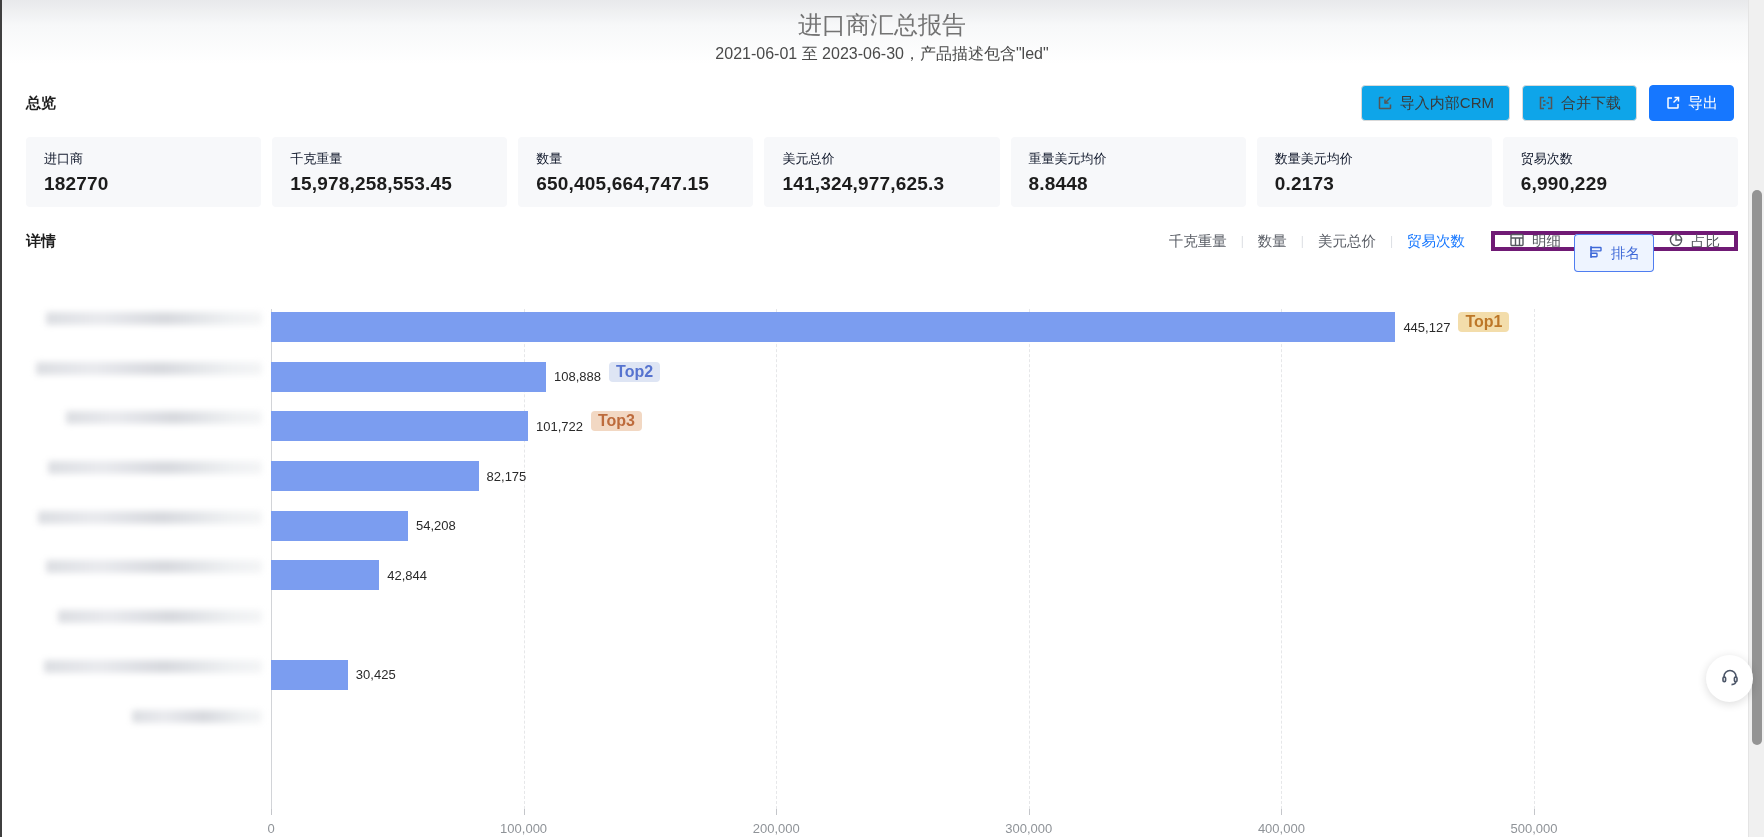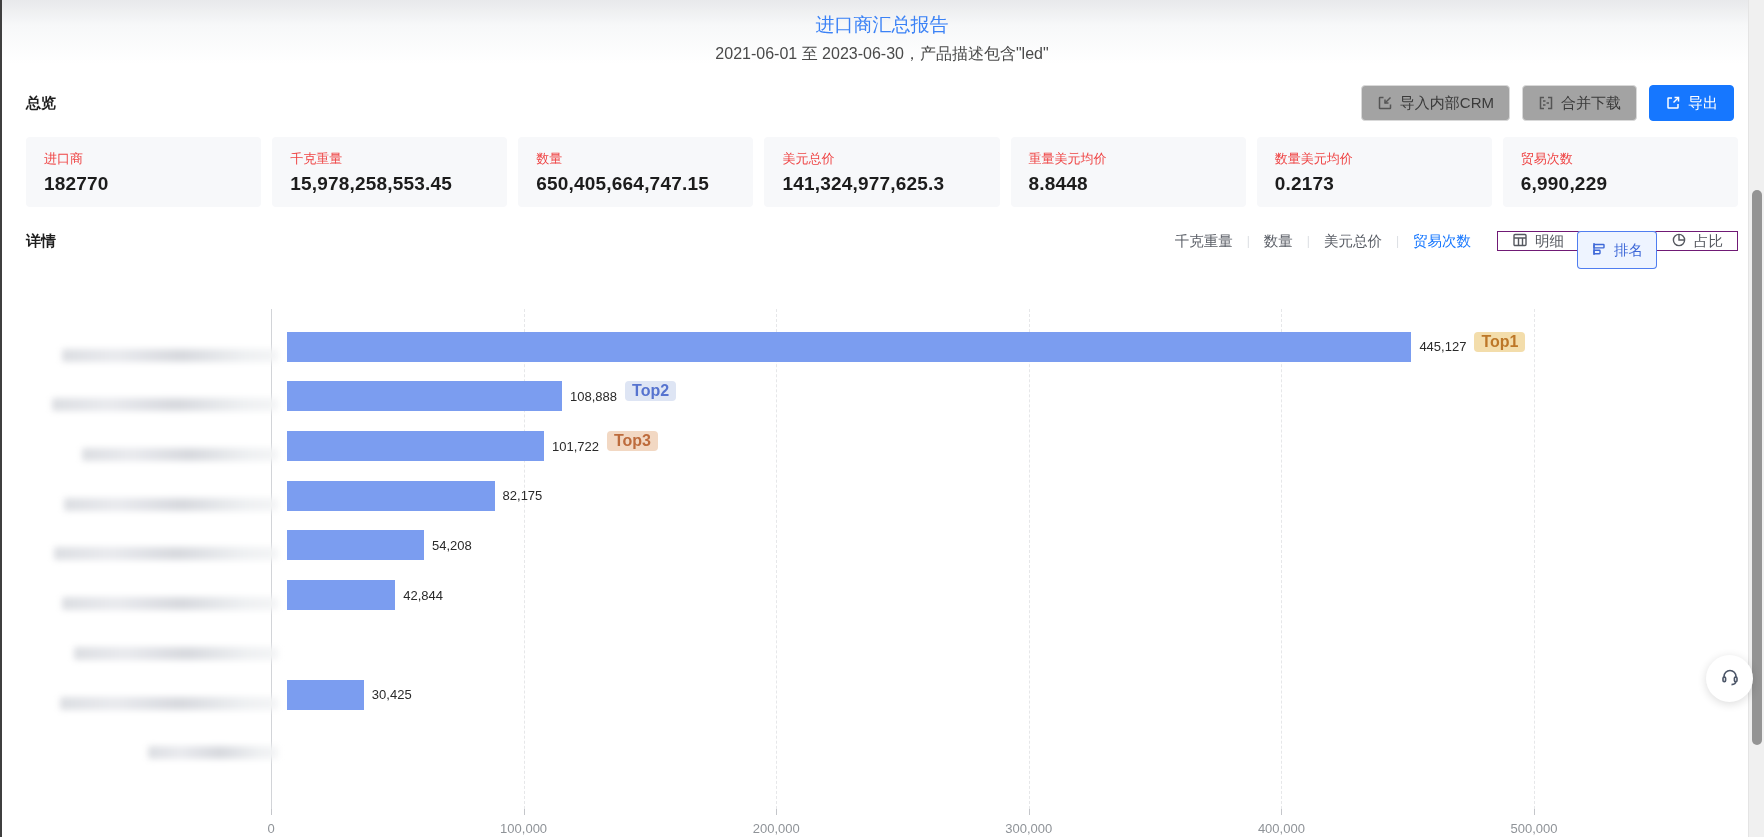--- a/index.html
+++ b/index.html
@@ -6,59 +6,59 @@
   html,body { width:1764px; height:837px; }
   body { font-family:"Liberation Sans", sans-serif; background:#fff; overflow:hidden; }
   .page { position:relative; width:1764px; height:837px; background:#fff; overflow:hidden; }
   .left-border { position:absolute; left:0; top:0; width:2px; height:837px; background:#3f3f3f; z-index:30; }
   .top-fade { position:absolute; left:0; top:0; width:100%; height:64px;
               background:linear-gradient(180deg,#e8e9eb 0%, #f7f8f9 40%, #ffffff 100%); z-index:0; }
   .content { position:relative; z-index:1; }
 
   
   .hdr { text-align:center; padding-top:12px; }
-  .hdr-title { font-size:19px; font-weight:500; color:#3b82f6; line-height:26px; }
+  .hdr-title { font-size:24px; font-weight:500; color:#737373; line-height:26px; }
   .hdr-sub { font-size:16px; color:#4a4a4a; margin-top:6px; }
 
   
   .ov-row { display:flex; align-items:center; justify-content:space-between; margin:20px 30px 0 26px; height:36px; }
   .section-label { font-size:15px; font-weight:700; color:#1f1f1f; }
   .actions { display:flex; gap:12px; }
   .btn { display:inline-flex; align-items:center; gap:7px; height:36px; padding:0 15px;
-         background:#a3a3a3; border:1px solid #d9d9d9; border-radius:4px; font-size:15px; color:#3a3a3a; cursor:pointer; }
+         background:#0ea5e9; border:1px solid #d9d9d9; border-radius:4px; font-size:15px; color:#3a3a3a; cursor:pointer; }
   .btn svg { display:block; }
   .btn.primary { background:#1677ff; border-color:#1677ff; color:#fff; }
 
   
   .cards { display:flex; gap:11px; margin:16px 26px 0 26px; }
   .card { flex:1; height:70px; background:#f7f8fa; border-radius:4px; padding:13px 18px 0 18px; }
-  .card-label { font-size:13px; color:#ef4444; }
+  .card-label { font-size:13px; color:#0f172a; }
   .card-value { font-size:19px; font-weight:700; color:#1c1c1c; margin-top:5px; letter-spacing:.2px; }
 
   
   .dt-row { display:flex; align-items:center; justify-content:space-between; margin:16px 26px 0 26px; height:36px; }
   .dt-right { display:flex; align-items:center; gap:26px; }
   .metric-tabs { display:flex; align-items:center; gap:14px; }
   .mtab { font-size:14.5px; color:#5a5e66; cursor:pointer; }
   .mtab.active { color:#1677ff; }
   .msep { color:#dcdfe3; font-size:12px; }
-  .view-tabs { display:flex; border:1px solid #701a75; border-radius:0; height:20px; }
+  .view-tabs { display:flex; border:4px solid #701a75; border-radius:0; height:20px; }
   .vtab { display:flex; align-items:center; gap:7px; padding:0 14px; font-size:14.5px; color:#55585f;
           cursor:pointer; border-left:1px solid #d9d9d9; }
   .vtab:first-child { border-left:none; }
   .vtab.active { color:#3e68d8; background:#eef4ff; box-shadow:inset 0 0 0 1px #4f7df0; border-radius:4px; margin:-1px; height:38px; border-left:none; position:relative; z-index:2; }
 
   
   .chart { position:relative; margin-top:50px; height:540px; }
   .plot-lines { position:absolute; left:271px; top:0; width:1263px; height:500px; }
   .gridline { position:absolute; top:0; height:500px; width:0; border-left:1px dashed #e6e7e9; }
   .gridline.zero { border-left:1px solid #d2d4d8; }
   .gtick { position:absolute; top:500px; height:6px; width:0; border-left:1px solid #c4c6ca; }
   .rows { position:relative; padding-top:3px; }
-  .chart-row { display:flex; align-items:flex-end; height:49.7px;padding-left:16px; }
+  .chart-row { display:flex; align-items:flex-start; height:49.7px; }
   .row-label { width:271px; display:flex; justify-content:flex-end; padding-right:9px; flex:none; }
   .blur-strip { height:13px; border-radius:2px; filter:blur(3px);
     background:linear-gradient(90deg,#dcdee2,#e9eaee 25%,#d7d9de 55%,#eef0f2 85%,#f4f5f6); }
   .bar-area { display:flex; align-items:center; gap:8px; flex:1; }
   .bar { height:30px; background:#7b9df0; flex:none; }
   .bar-value { font-size:13px; color:#2a2a2a; white-space:nowrap; }
   .badge { font-size:16px; font-weight:700; padding:1px 7px; border-radius:4px; transform:translateY(-5px); white-space:nowrap; }
   .badge.top1 { background:#f3ddab; color:#bd7728; }
   .badge.top2 { background:#dee5f4; color:#5673cf; }
   .badge.top3 { background:#f2d8c3; color:#bd6b3c; }

